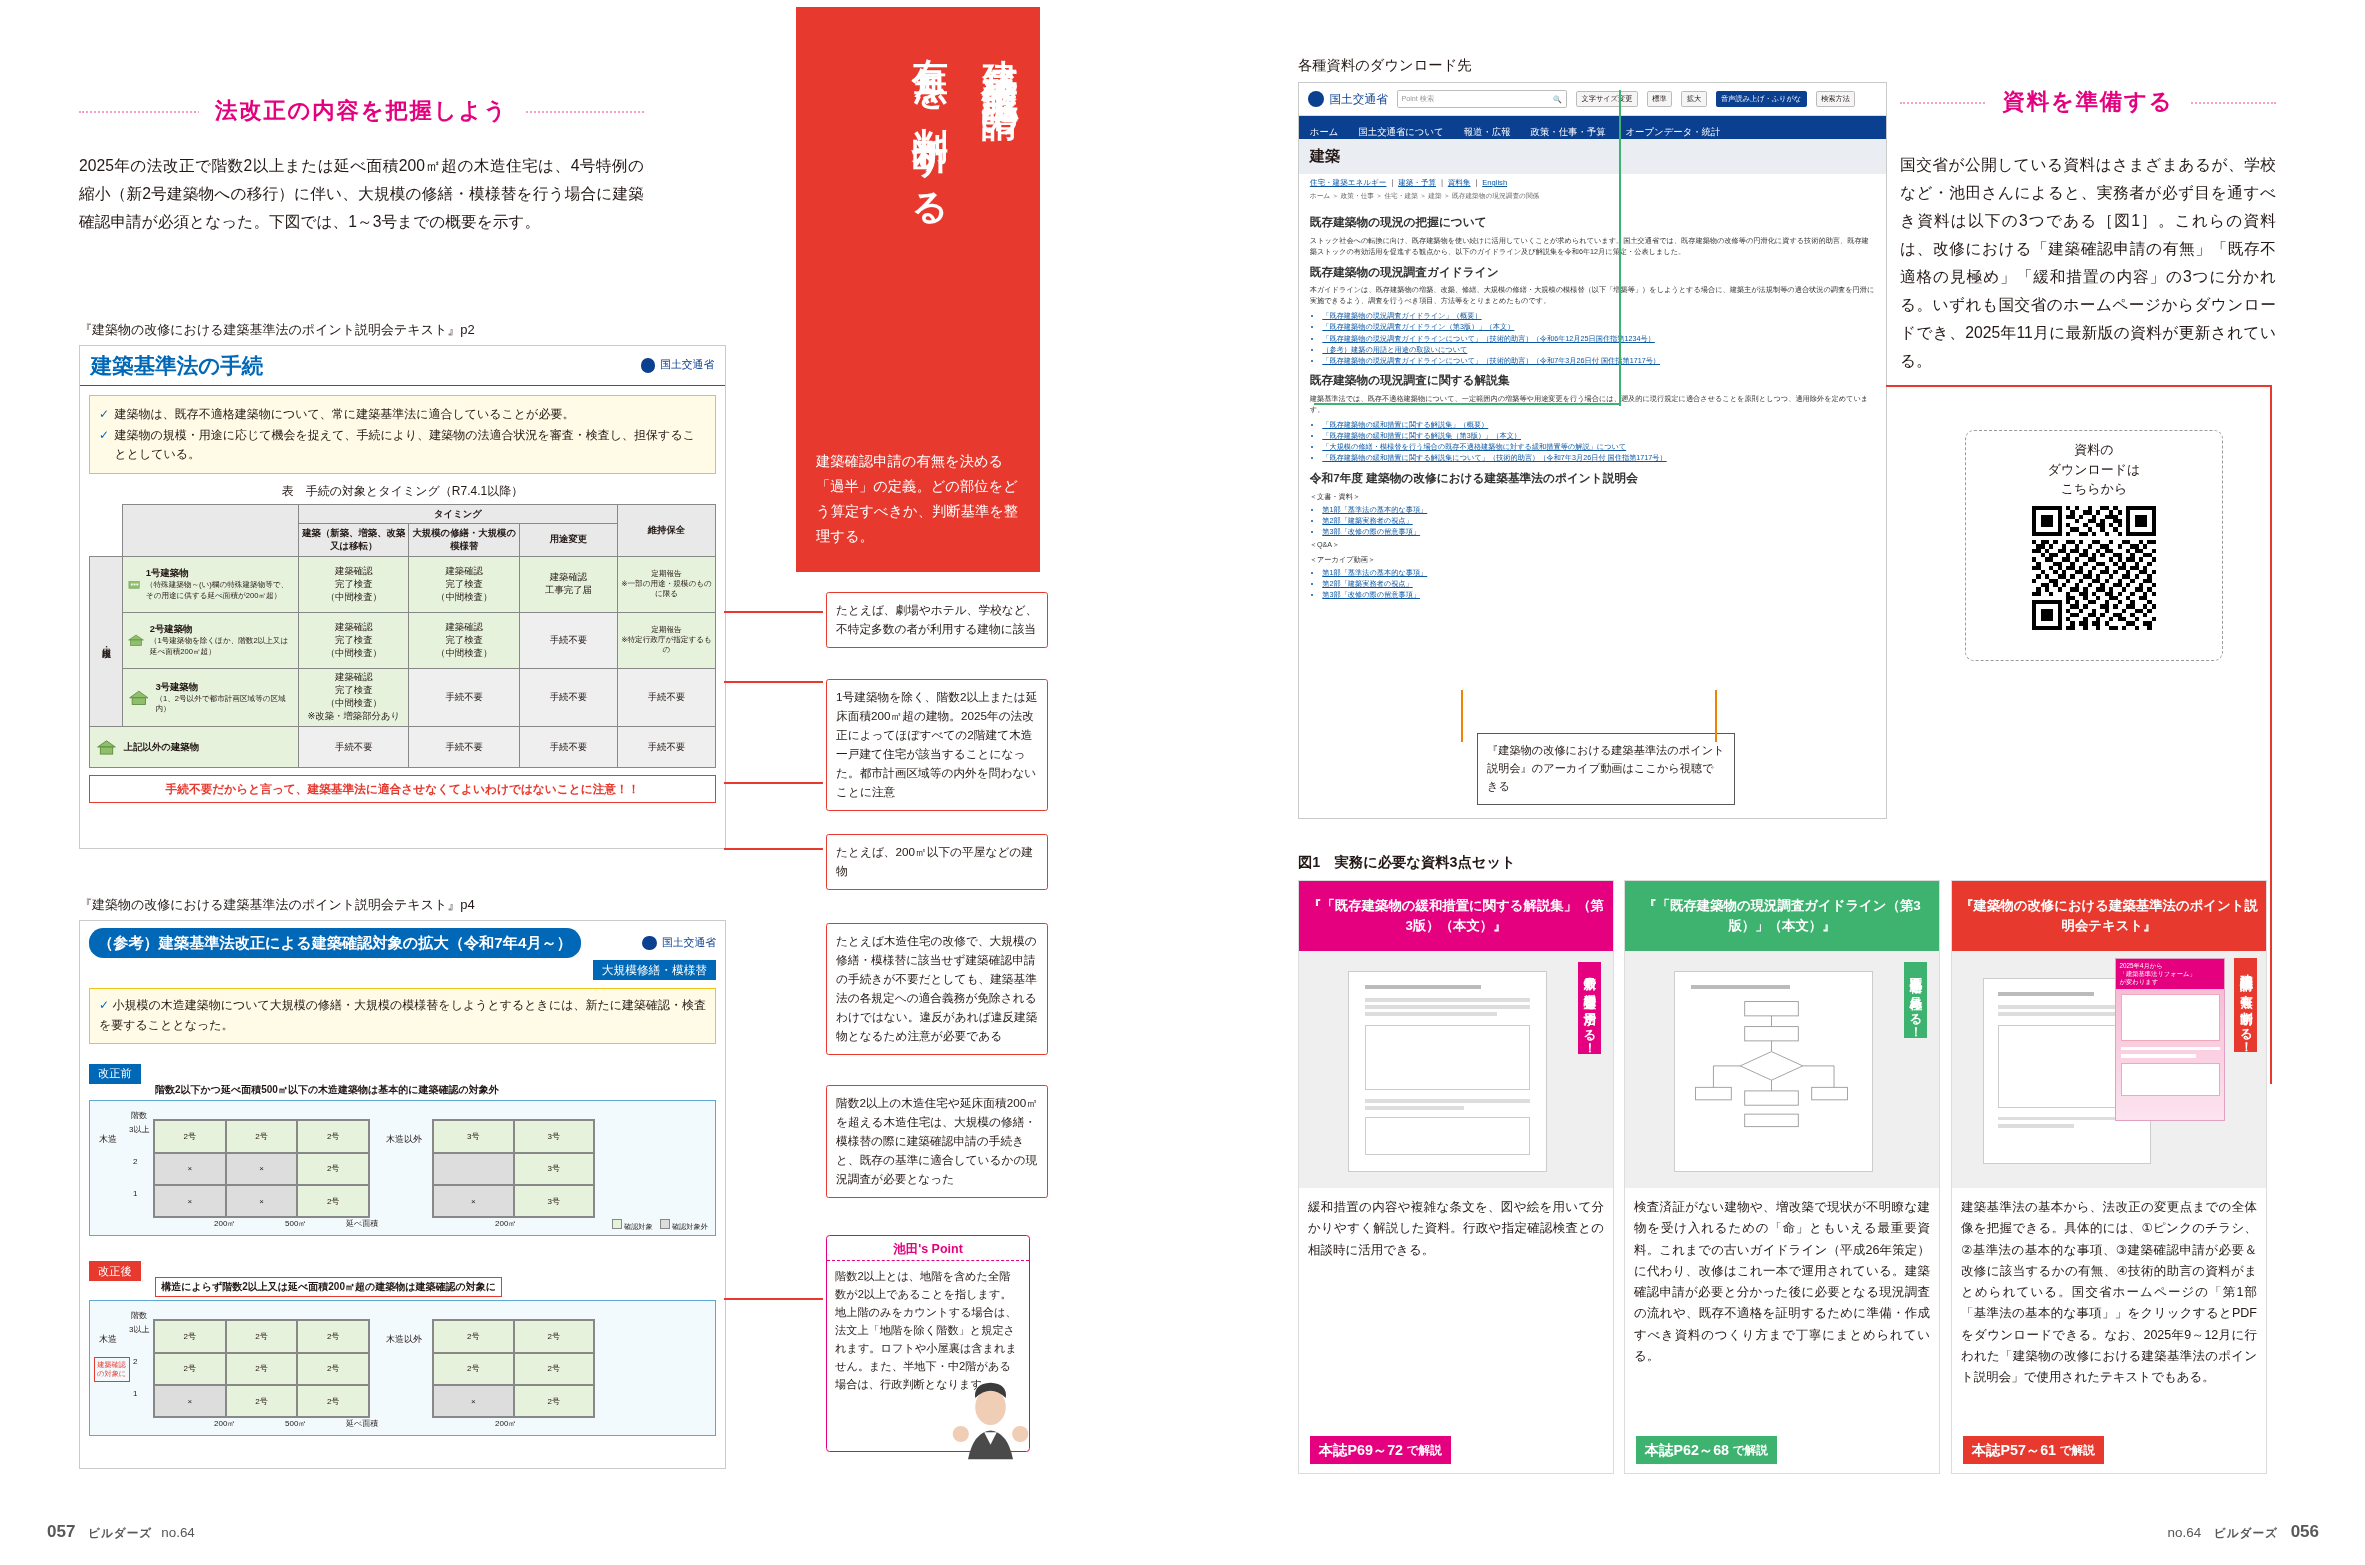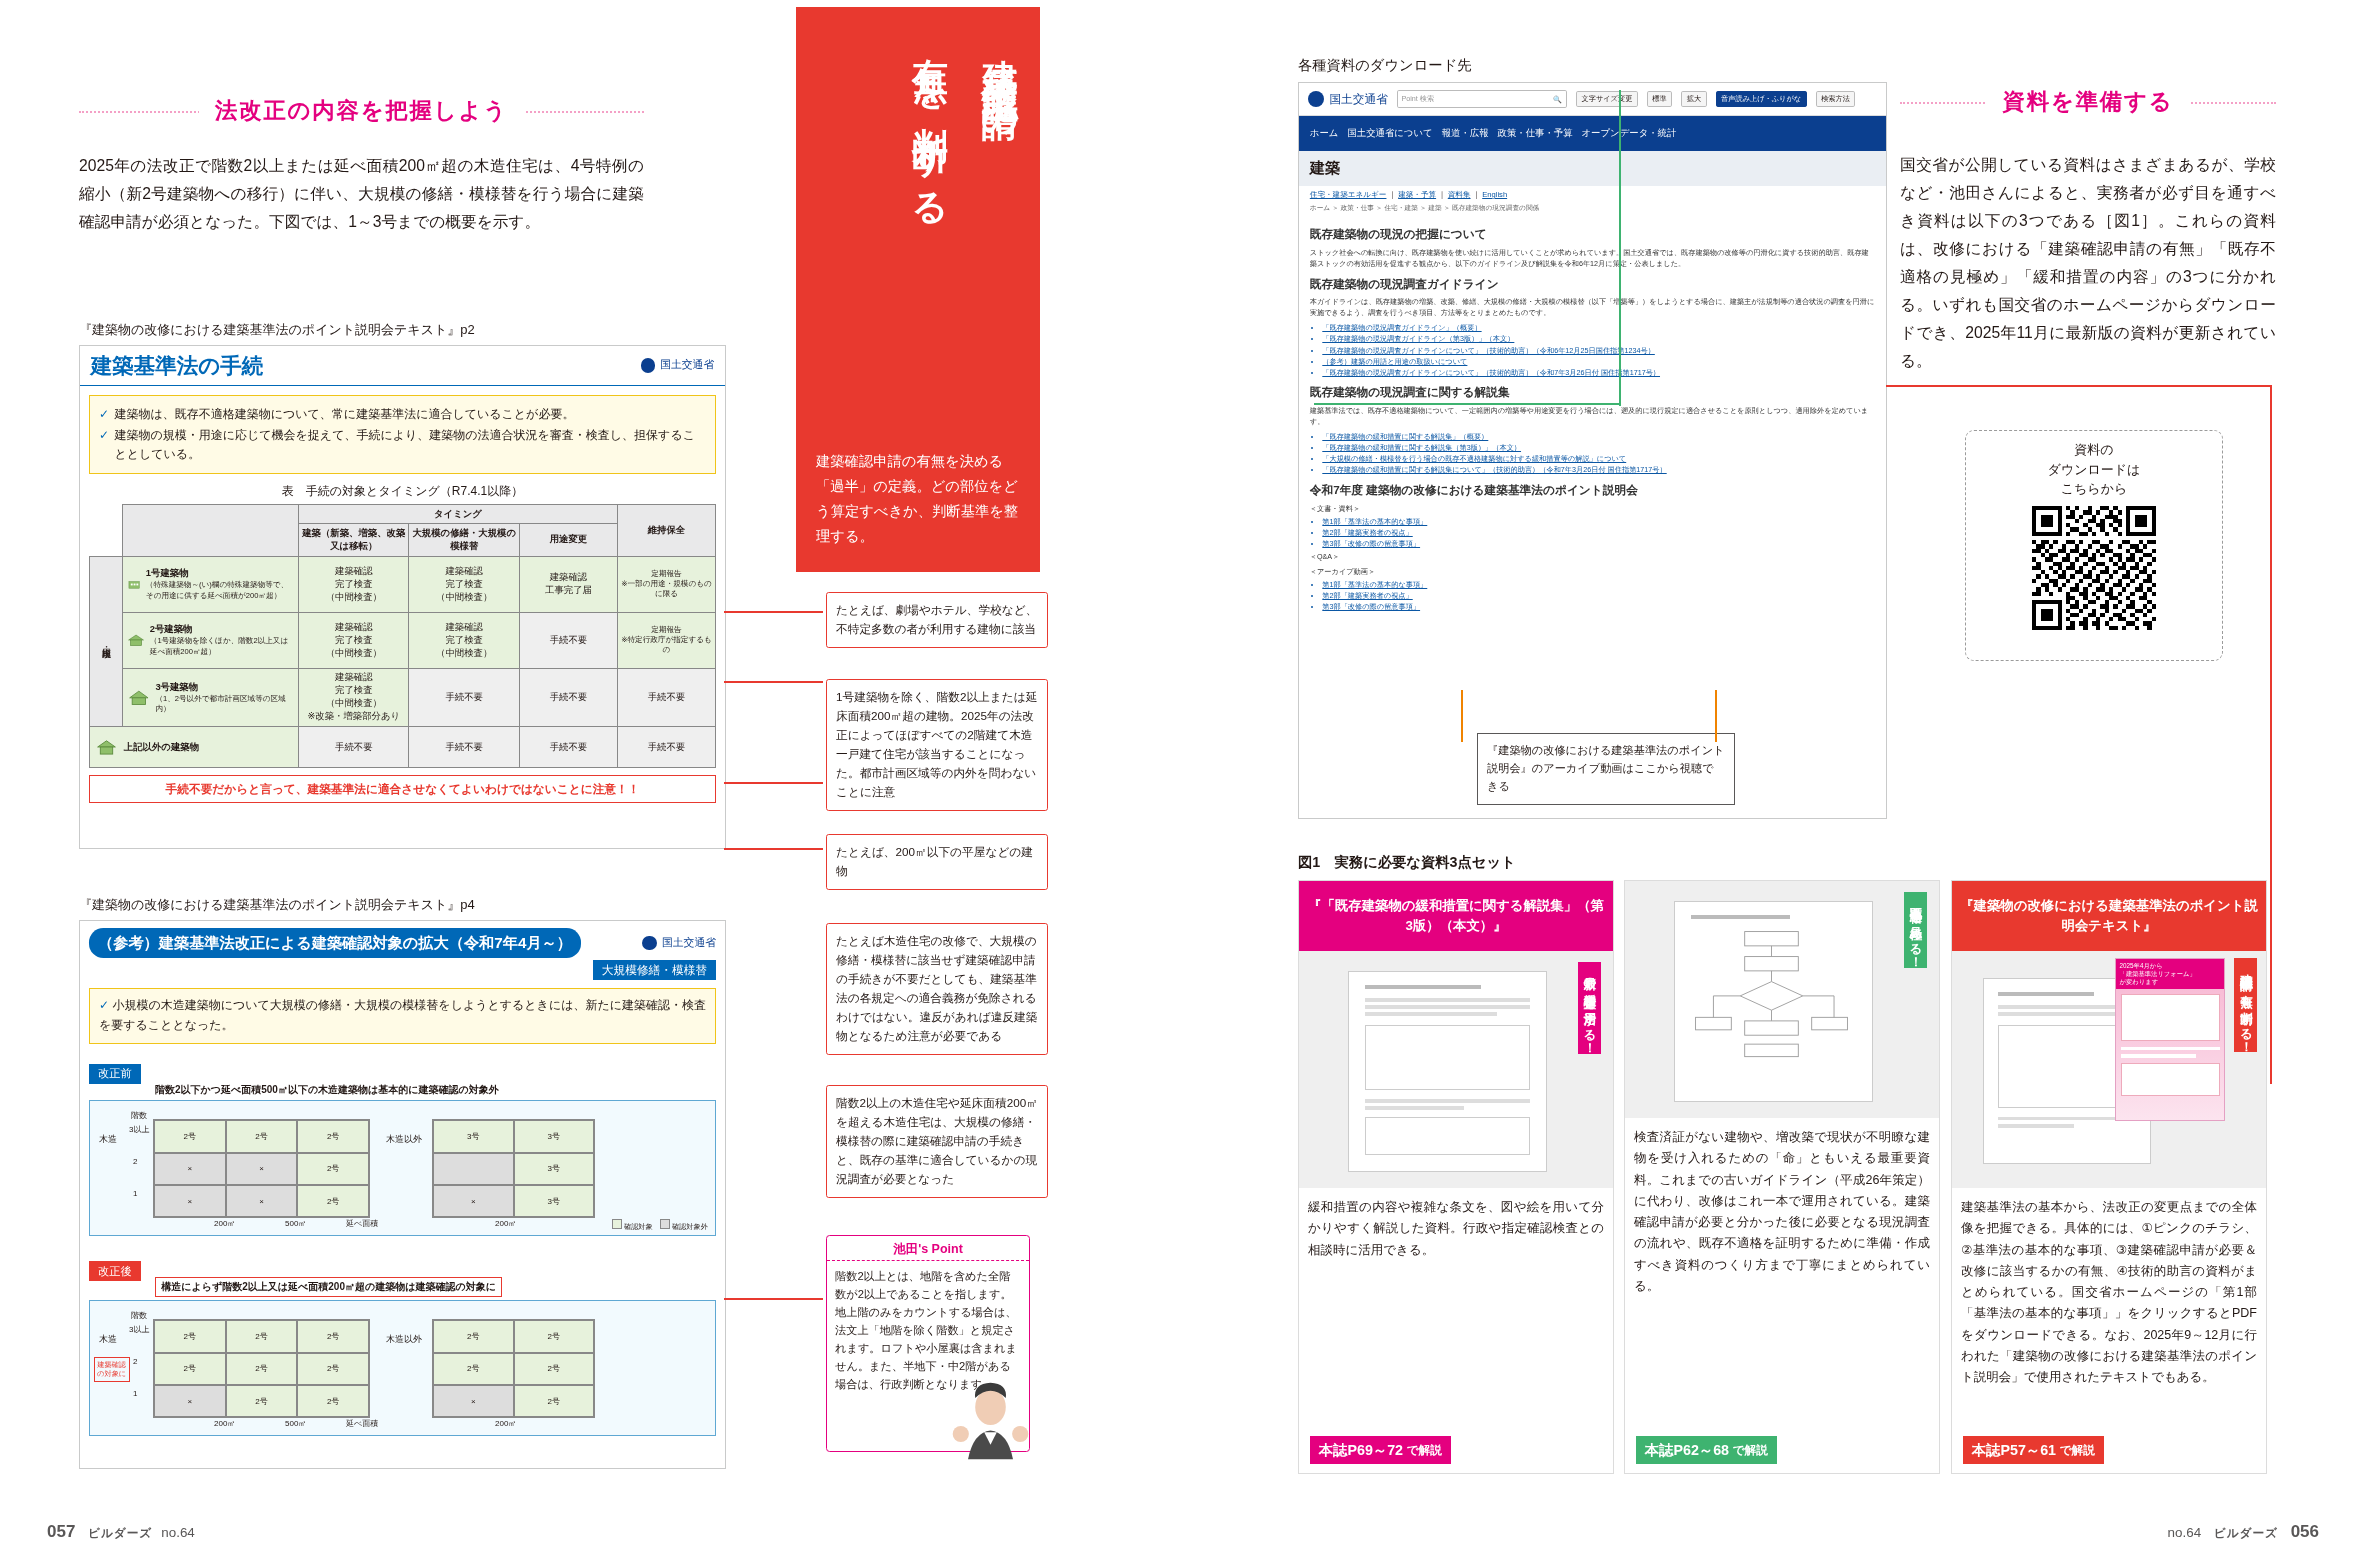--- a/index.html
+++ b/index.html
@@ -115,22 +115,22 @@
   .brand{font-size:11.7px;font-weight:bold;letter-spacing:0.9px;}
 
   
   .web{
     position:absolute;border:0.9px solid #c9caca;background:#fff;
   }
   .web-top{
     height:32px;background:#fff;border-bottom:0.9px solid #ddd;display:flex;align-items:center;
     padding:0 9px;gap:9px;
   }
-  .web-nav{height:35px;background:#0b3f8f;display:flex;align-items:center;
-    gap:9px;color:#fff;font-size:9.4px;padding:0 10.8px;}
+  .web-nav{height:23px;background:#0b3f8f;display:flex;align-items:flex-end;
+    gap:20px;color:#fff;font-size:9.4px;padding:0 10.8px;}
   .web-body{padding:7.2px 10.8px;font-size:7.2px;line-height:1.55;color:#333;}
   .web-h{font-size:11.7px;font-weight:bold;margin:5.4px 0 3.6px;}
   .web-blue{color:#0b57a4;text-decoration:underline;}
   .searchbar{
     flex:0 0 161px;height:16px;border:0.9px solid #bbb;border-radius:1.8px;font-size:7.2px;
     display:flex;align-items:center;padding:0 3.6px;color:#999;
   }
   .btn-sm{font-size:7.2px;border:0.9px solid #bbb;border-radius:1.8px;padding:1.8px 4.5px;background:#f5f5f5;}
   .btn-blue{font-size:7.2px;border:0.9px solid #0b3f8f;border-radius:1.8px;padding:1.8px 4.5px;background:#0b3f8f;color:#fff;}
 
@@ -855,20 +855,21 @@
       <div class="ribbon" style="right:12.5px;top:10.8px;background:#e4007f;">最新の緩和措置を活用する！</div>
     </div>
     <div class="desc">緩和措置の内容や複雑な条文を、図や絵を用いて分かりやすく解説した資料。行政や指定確認検査との相談時に活用できる。</div>
     <div class="pagelink" style="left:10.8px;bottom:9px;background:#e4007f;">
       <span style="font-size:14.3px;">本誌P69～72</span>
       <span style="margin-left:3.6px;">で解説</span>
     </div>
   </div>
 
   <div class="bookcard" style="left:1624px;top:880px;width:314px;height:592px;">
+    <div class="bh" style="background:#3eb370;">『「既存建築物の現況調査ガイドライン（第3版）」（本文）』</div>
     <div class="shot">
       <div class="paper" style="left:49px;top:20px;width:197px;height:199px;">
         <div style="margin:12.5px 16px;">
           <div style="height:4.5px;background:#bbb;width:60%;margin-bottom:9px;"></div>
           <svg width="161" height="134" viewBox="0 0 180 150">
             <rect x="60" y="4" width="60" height="16" fill="#fff" stroke="#999"></rect>
             <line x1="90" y1="20" x2="90" y2="32" stroke="#999"></line>
             <rect x="60" y="32" width="60" height="16" fill="#fff" stroke="#999"></rect>
             <line x1="90" y1="48" x2="90" y2="60" stroke="#999"></line>
             <polygon points="90,60 125,76 90,92 55,76" fill="#fff" stroke="#999"></polygon>

